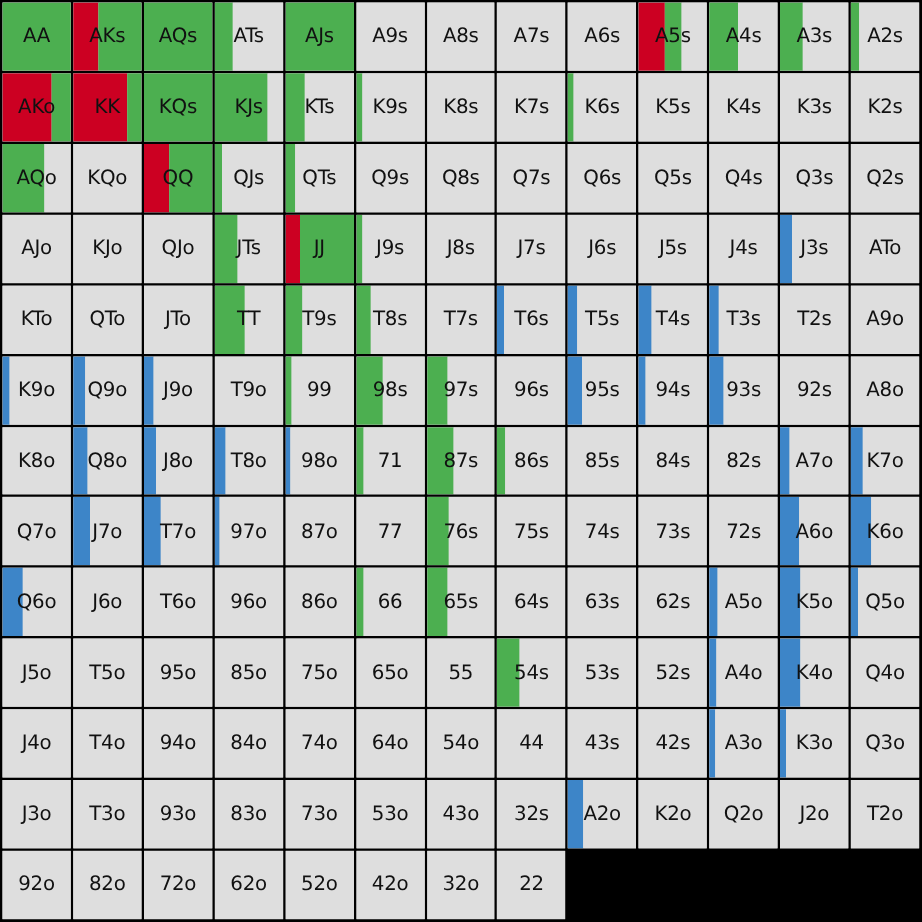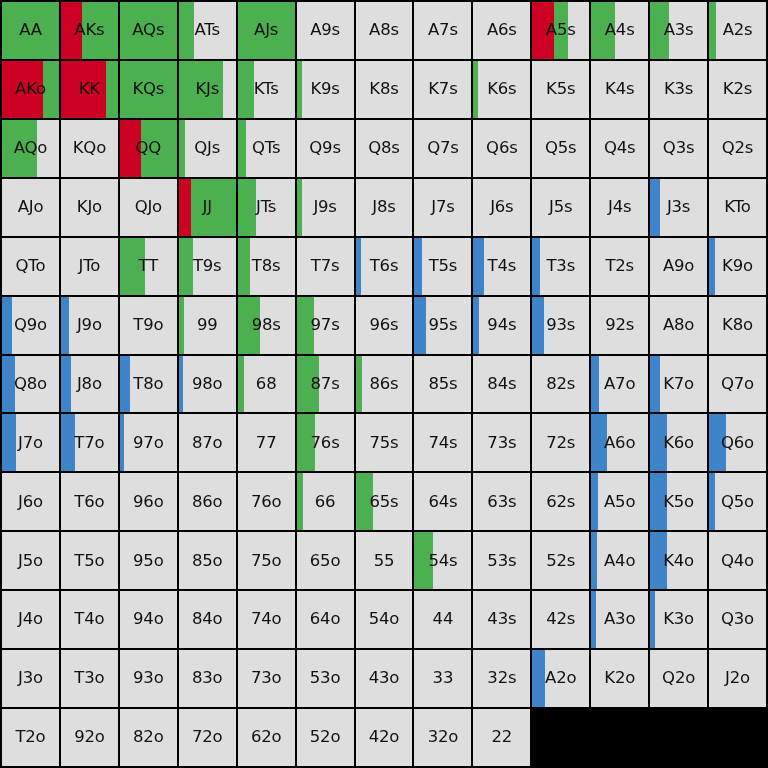--- a/index.html
+++ b/index.html
@@ -319,662 +319,662 @@
       <span class="label">KJo</span>
     </div>
     <div class="cell">
       <div class="bars">
         <div class="seg" style="width: 100%; background: rgb(222, 222, 222);"></div>
       </div>
       <span class="label">QJo</span>
     </div>
     <div class="cell">
       <div class="bars">
+        <div class="seg" style="width: 33%; background: rgb(76, 175, 80);"></div>
+        <div class="seg" style="width: 67%; background: rgb(222, 222, 222);"></div>
+      </div>
+      <span class="label">JTs</span>
+    </div>
+    <div class="cell">
+      <div class="bars">
         <div class="seg" style="width: 22%; background: rgb(204, 0, 34);"></div>
         <div class="seg" style="width: 78%; background: rgb(76, 175, 80);"></div>
       </div>
       <span class="label">JJ</span>
     </div>
     <div class="cell">
       <div class="bars">
+        <div class="seg" style="width: 10%; background: rgb(76, 175, 80);"></div>
+        <div class="seg" style="width: 90%; background: rgb(222, 222, 222);"></div>
+      </div>
+      <span class="label">J9s</span>
+    </div>
+    <div class="cell">
+      <div class="bars">
+        <div class="seg" style="width: 100%; background: rgb(222, 222, 222);"></div>
+      </div>
+      <span class="label">J8s</span>
+    </div>
+    <div class="cell">
+      <div class="bars">
+        <div class="seg" style="width: 100%; background: rgb(222, 222, 222);"></div>
+      </div>
+      <span class="label">J7s</span>
+    </div>
+    <div class="cell">
+      <div class="bars">
+        <div class="seg" style="width: 100%; background: rgb(222, 222, 222);"></div>
+      </div>
+      <span class="label">J6s</span>
+    </div>
+    <div class="cell">
+      <div class="bars">
+        <div class="seg" style="width: 100%; background: rgb(222, 222, 222);"></div>
+      </div>
+      <span class="label">J5s</span>
+    </div>
+    <div class="cell">
+      <div class="bars">
+        <div class="seg" style="width: 100%; background: rgb(222, 222, 222);"></div>
+      </div>
+      <span class="label">J4s</span>
+    </div>
+    <div class="cell">
+      <div class="bars">
+        <div class="seg" style="width: 18%; background: rgb(61, 133, 200);"></div>
+        <div class="seg" style="width: 82%; background: rgb(222, 222, 222);"></div>
+      </div>
+      <span class="label">J3s</span>
+    </div>
+    <div class="cell">
+      <div class="bars">
+        <div class="seg" style="width: 100%; background: rgb(222, 222, 222);"></div>
+      </div>
+      <span class="label">ATo</span>
+    </div>
+    <div class="cell">
+      <div class="bars">
+        <div class="seg" style="width: 100%; background: rgb(222, 222, 222);"></div>
+      </div>
+      <span class="label">KTo</span>
+    </div>
+    <div class="cell">
+      <div class="bars">
+        <div class="seg" style="width: 100%; background: rgb(222, 222, 222);"></div>
+      </div>
+      <span class="label">QTo</span>
+    </div>
+    <div class="cell">
+      <div class="bars">
+        <div class="seg" style="width: 100%; background: rgb(222, 222, 222);"></div>
+      </div>
+      <span class="label">JTo</span>
+    </div>
+    <div class="cell">
+      <div class="bars">
+        <div class="seg" style="width: 44%; background: rgb(76, 175, 80);"></div>
+        <div class="seg" style="width: 56%; background: rgb(222, 222, 222);"></div>
+      </div>
+      <span class="label">TT</span>
+    </div>
+    <div class="cell">
+      <div class="bars">
+        <div class="seg" style="width: 25%; background: rgb(76, 175, 80);"></div>
+        <div class="seg" style="width: 75%; background: rgb(222, 222, 222);"></div>
+      </div>
+      <span class="label">T9s</span>
+    </div>
+    <div class="cell">
+      <div class="bars">
+        <div class="seg" style="width: 22%; background: rgb(76, 175, 80);"></div>
+        <div class="seg" style="width: 78%; background: rgb(222, 222, 222);"></div>
+      </div>
+      <span class="label">T8s</span>
+    </div>
+    <div class="cell">
+      <div class="bars">
+        <div class="seg" style="width: 100%; background: rgb(222, 222, 222);"></div>
+      </div>
+      <span class="label">T7s</span>
+    </div>
+    <div class="cell">
+      <div class="bars">
+        <div class="seg" style="width: 10%; background: rgb(61, 133, 200);"></div>
+        <div class="seg" style="width: 90%; background: rgb(222, 222, 222);"></div>
+      </div>
+      <span class="label">T6s</span>
+    </div>
+    <div class="cell">
+      <div class="bars">
+        <div class="seg" style="width: 13%; background: rgb(61, 133, 200);"></div>
+        <div class="seg" style="width: 87%; background: rgb(222, 222, 222);"></div>
+      </div>
+      <span class="label">T5s</span>
+    </div>
+    <div class="cell">
+      <div class="bars">
+        <div class="seg" style="width: 18%; background: rgb(61, 133, 200);"></div>
+        <div class="seg" style="width: 82%; background: rgb(222, 222, 222);"></div>
+      </div>
+      <span class="label">T4s</span>
+    </div>
+    <div class="cell">
+      <div class="bars">
+        <div class="seg" style="width: 13%; background: rgb(61, 133, 200);"></div>
+        <div class="seg" style="width: 87%; background: rgb(222, 222, 222);"></div>
+      </div>
+      <span class="label">T3s</span>
+    </div>
+    <div class="cell">
+      <div class="bars">
+        <div class="seg" style="width: 100%; background: rgb(222, 222, 222);"></div>
+      </div>
+      <span class="label">T2s</span>
+    </div>
+    <div class="cell">
+      <div class="bars">
+        <div class="seg" style="width: 100%; background: rgb(222, 222, 222);"></div>
+      </div>
+      <span class="label">A9o</span>
+    </div>
+    <div class="cell">
+      <div class="bars">
+        <div class="seg" style="width: 10%; background: rgb(61, 133, 200);"></div>
+        <div class="seg" style="width: 90%; background: rgb(222, 222, 222);"></div>
+      </div>
+      <span class="label">K9o</span>
+    </div>
+    <div class="cell">
+      <div class="bars">
+        <div class="seg" style="width: 17%; background: rgb(61, 133, 200);"></div>
+        <div class="seg" style="width: 83%; background: rgb(222, 222, 222);"></div>
+      </div>
+      <span class="label">Q9o</span>
+    </div>
+    <div class="cell">
+      <div class="bars">
+        <div class="seg" style="width: 14%; background: rgb(61, 133, 200);"></div>
+        <div class="seg" style="width: 86%; background: rgb(222, 222, 222);"></div>
+      </div>
+      <span class="label">J9o</span>
+    </div>
+    <div class="cell">
+      <div class="bars">
+        <div class="seg" style="width: 100%; background: rgb(222, 222, 222);"></div>
+      </div>
+      <span class="label">T9o</span>
+    </div>
+    <div class="cell">
+      <div class="bars">
+        <div class="seg" style="width: 9%; background: rgb(76, 175, 80);"></div>
+        <div class="seg" style="width: 91%; background: rgb(222, 222, 222);"></div>
+      </div>
+      <span class="label">99</span>
+    </div>
+    <div class="cell">
+      <div class="bars">
+        <div class="seg" style="width: 40%; background: rgb(76, 175, 80);"></div>
+        <div class="seg" style="width: 60%; background: rgb(222, 222, 222);"></div>
+      </div>
+      <span class="label">98s</span>
+    </div>
+    <div class="cell">
+      <div class="bars">
+        <div class="seg" style="width: 30%; background: rgb(76, 175, 80);"></div>
+        <div class="seg" style="width: 70%; background: rgb(222, 222, 222);"></div>
+      </div>
+      <span class="label">97s</span>
+    </div>
+    <div class="cell">
+      <div class="bars">
+        <div class="seg" style="width: 100%; background: rgb(222, 222, 222);"></div>
+      </div>
+      <span class="label">96s</span>
+    </div>
+    <div class="cell">
+      <div class="bars">
+        <div class="seg" style="width: 20%; background: rgb(61, 133, 200);"></div>
+        <div class="seg" style="width: 80%; background: rgb(222, 222, 222);"></div>
+      </div>
+      <span class="label">95s</span>
+    </div>
+    <div class="cell">
+      <div class="bars">
+        <div class="seg" style="width: 10%; background: rgb(61, 133, 200);"></div>
+        <div class="seg" style="width: 90%; background: rgb(222, 222, 222);"></div>
+      </div>
+      <span class="label">94s</span>
+    </div>
+    <div class="cell">
+      <div class="bars">
+        <div class="seg" style="width: 20%; background: rgb(61, 133, 200);"></div>
+        <div class="seg" style="width: 80%; background: rgb(222, 222, 222);"></div>
+      </div>
+      <span class="label">93s</span>
+    </div>
+    <div class="cell">
+      <div class="bars">
+        <div class="seg" style="width: 100%; background: rgb(222, 222, 222);"></div>
+      </div>
+      <span class="label">92s</span>
+    </div>
+    <div class="cell">
+      <div class="bars">
+        <div class="seg" style="width: 100%; background: rgb(222, 222, 222);"></div>
+      </div>
+      <span class="label">A8o</span>
+    </div>
+    <div class="cell">
+      <div class="bars">
+        <div class="seg" style="width: 100%; background: rgb(222, 222, 222);"></div>
+      </div>
+      <span class="label">K8o</span>
+    </div>
+    <div class="cell">
+      <div class="bars">
+        <div class="seg" style="width: 22%; background: rgb(61, 133, 200);"></div>
+        <div class="seg" style="width: 78%; background: rgb(222, 222, 222);"></div>
+      </div>
+      <span class="label">Q8o</span>
+    </div>
+    <div class="cell">
+      <div class="bars">
+        <div class="seg" style="width: 18%; background: rgb(61, 133, 200);"></div>
+        <div class="seg" style="width: 82%; background: rgb(222, 222, 222);"></div>
+      </div>
+      <span class="label">J8o</span>
+    </div>
+    <div class="cell">
+      <div class="bars">
+        <div class="seg" style="width: 17%; background: rgb(61, 133, 200);"></div>
+        <div class="seg" style="width: 83%; background: rgb(222, 222, 222);"></div>
+      </div>
+      <span class="label">T8o</span>
+    </div>
+    <div class="cell">
+      <div class="bars">
+        <div class="seg" style="width: 8%; background: rgb(61, 133, 200);"></div>
+        <div class="seg" style="width: 92%; background: rgb(222, 222, 222);"></div>
+      </div>
+      <span class="label">98o</span>
+    </div>
+    <div class="cell">
+      <div class="bars">
+        <div class="seg" style="width: 11%; background: rgb(76, 175, 80);"></div>
+        <div class="seg" style="width: 89%; background: rgb(222, 222, 222);"></div>
+      </div>
+      <span class="label">71</span>
+    </div>
+    <div class="cell">
+      <div class="bars">
+        <div class="seg" style="width: 40%; background: rgb(76, 175, 80);"></div>
+        <div class="seg" style="width: 60%; background: rgb(222, 222, 222);"></div>
+      </div>
+      <span class="label">87s</span>
+    </div>
+    <div class="cell">
+      <div class="bars">
+        <div class="seg" style="width: 11%; background: rgb(76, 175, 80);"></div>
+        <div class="seg" style="width: 89%; background: rgb(222, 222, 222);"></div>
+      </div>
+      <span class="label">86s</span>
+    </div>
+    <div class="cell">
+      <div class="bars">
+        <div class="seg" style="width: 100%; background: rgb(222, 222, 222);"></div>
+      </div>
+      <span class="label">85s</span>
+    </div>
+    <div class="cell">
+      <div class="bars">
+        <div class="seg" style="width: 100%; background: rgb(222, 222, 222);"></div>
+      </div>
+      <span class="label">84s</span>
+    </div>
+    <div class="cell">
+      <div class="bars">
+        <div class="seg" style="width: 100%; background: rgb(222, 222, 222);"></div>
+      </div>
+      <span class="label">82s</span>
+    </div>
+    <div class="cell">
+      <div class="bars">
+        <div class="seg" style="width: 13%; background: rgb(61, 133, 200);"></div>
+        <div class="seg" style="width: 87%; background: rgb(222, 222, 222);"></div>
+      </div>
+      <span class="label">A7o</span>
+    </div>
+    <div class="cell">
+      <div class="bars">
+        <div class="seg" style="width: 18%; background: rgb(61, 133, 200);"></div>
+        <div class="seg" style="width: 82%; background: rgb(222, 222, 222);"></div>
+      </div>
+      <span class="label">K7o</span>
+    </div>
+    <div class="cell">
+      <div class="bars">
+        <div class="seg" style="width: 100%; background: rgb(222, 222, 222);"></div>
+      </div>
+      <span class="label">Q7o</span>
+    </div>
+    <div class="cell">
+      <div class="bars">
+        <div class="seg" style="width: 25%; background: rgb(61, 133, 200);"></div>
+        <div class="seg" style="width: 75%; background: rgb(222, 222, 222);"></div>
+      </div>
+      <span class="label">J7o</span>
+    </div>
+    <div class="cell">
+      <div class="bars">
+        <div class="seg" style="width: 25%; background: rgb(61, 133, 200);"></div>
+        <div class="seg" style="width: 75%; background: rgb(222, 222, 222);"></div>
+      </div>
+      <span class="label">T7o</span>
+    </div>
+    <div class="cell">
+      <div class="bars">
+        <div class="seg" style="width: 8%; background: rgb(61, 133, 200);"></div>
+        <div class="seg" style="width: 92%; background: rgb(222, 222, 222);"></div>
+      </div>
+      <span class="label">97o</span>
+    </div>
+    <div class="cell">
+      <div class="bars">
+        <div class="seg" style="width: 100%; background: rgb(222, 222, 222);"></div>
+      </div>
+      <span class="label">87o</span>
+    </div>
+    <div class="cell">
+      <div class="bars">
+        <div class="seg" style="width: 100%; background: rgb(222, 222, 222);"></div>
+      </div>
+      <span class="label">77</span>
+    </div>
+    <div class="cell">
+      <div class="bars">
         <div class="seg" style="width: 33%; background: rgb(76, 175, 80);"></div>
         <div class="seg" style="width: 67%; background: rgb(222, 222, 222);"></div>
       </div>
-      <span class="label">JTs</span>
-    </div>
-    <div class="cell">
-      <div class="bars">
-        <div class="seg" style="width: 10%; background: rgb(76, 175, 80);"></div>
-        <div class="seg" style="width: 90%; background: rgb(222, 222, 222);"></div>
-      </div>
-      <span class="label">J9s</span>
-    </div>
-    <div class="cell">
-      <div class="bars">
-        <div class="seg" style="width: 100%; background: rgb(222, 222, 222);"></div>
-      </div>
-      <span class="label">J8s</span>
-    </div>
-    <div class="cell">
-      <div class="bars">
-        <div class="seg" style="width: 100%; background: rgb(222, 222, 222);"></div>
-      </div>
-      <span class="label">J7s</span>
-    </div>
-    <div class="cell">
-      <div class="bars">
-        <div class="seg" style="width: 100%; background: rgb(222, 222, 222);"></div>
-      </div>
-      <span class="label">J6s</span>
-    </div>
-    <div class="cell">
-      <div class="bars">
-        <div class="seg" style="width: 100%; background: rgb(222, 222, 222);"></div>
-      </div>
-      <span class="label">J5s</span>
-    </div>
-    <div class="cell">
-      <div class="bars">
-        <div class="seg" style="width: 100%; background: rgb(222, 222, 222);"></div>
-      </div>
-      <span class="label">J4s</span>
-    </div>
-    <div class="cell">
-      <div class="bars">
-        <div class="seg" style="width: 18%; background: rgb(61, 133, 200);"></div>
-        <div class="seg" style="width: 82%; background: rgb(222, 222, 222);"></div>
-      </div>
-      <span class="label">J3s</span>
-    </div>
-    <div class="cell">
-      <div class="bars">
-        <div class="seg" style="width: 100%; background: rgb(222, 222, 222);"></div>
-      </div>
-      <span class="label">KTo</span>
-    </div>
-    <div class="cell">
-      <div class="bars">
-        <div class="seg" style="width: 100%; background: rgb(222, 222, 222);"></div>
-      </div>
-      <span class="label">QTo</span>
-    </div>
-    <div class="cell">
-      <div class="bars">
-        <div class="seg" style="width: 100%; background: rgb(222, 222, 222);"></div>
-      </div>
-      <span class="label">JTo</span>
-    </div>
-    <div class="cell">
-      <div class="bars">
-        <div class="seg" style="width: 44%; background: rgb(76, 175, 80);"></div>
-        <div class="seg" style="width: 56%; background: rgb(222, 222, 222);"></div>
-      </div>
-      <span class="label">TT</span>
-    </div>
-    <div class="cell">
-      <div class="bars">
-        <div class="seg" style="width: 25%; background: rgb(76, 175, 80);"></div>
-        <div class="seg" style="width: 75%; background: rgb(222, 222, 222);"></div>
-      </div>
-      <span class="label">T9s</span>
-    </div>
-    <div class="cell">
-      <div class="bars">
-        <div class="seg" style="width: 22%; background: rgb(76, 175, 80);"></div>
-        <div class="seg" style="width: 78%; background: rgb(222, 222, 222);"></div>
-      </div>
-      <span class="label">T8s</span>
-    </div>
-    <div class="cell">
-      <div class="bars">
-        <div class="seg" style="width: 100%; background: rgb(222, 222, 222);"></div>
-      </div>
-      <span class="label">T7s</span>
-    </div>
-    <div class="cell">
-      <div class="bars">
-        <div class="seg" style="width: 10%; background: rgb(61, 133, 200);"></div>
-        <div class="seg" style="width: 90%; background: rgb(222, 222, 222);"></div>
-      </div>
-      <span class="label">T6s</span>
-    </div>
-    <div class="cell">
-      <div class="bars">
-        <div class="seg" style="width: 13%; background: rgb(61, 133, 200);"></div>
-        <div class="seg" style="width: 87%; background: rgb(222, 222, 222);"></div>
-      </div>
-      <span class="label">T5s</span>
-    </div>
-    <div class="cell">
-      <div class="bars">
-        <div class="seg" style="width: 18%; background: rgb(61, 133, 200);"></div>
-        <div class="seg" style="width: 82%; background: rgb(222, 222, 222);"></div>
-      </div>
-      <span class="label">T4s</span>
-    </div>
-    <div class="cell">
-      <div class="bars">
-        <div class="seg" style="width: 13%; background: rgb(61, 133, 200);"></div>
-        <div class="seg" style="width: 87%; background: rgb(222, 222, 222);"></div>
-      </div>
-      <span class="label">T3s</span>
-    </div>
-    <div class="cell">
-      <div class="bars">
-        <div class="seg" style="width: 100%; background: rgb(222, 222, 222);"></div>
-      </div>
-      <span class="label">T2s</span>
-    </div>
-    <div class="cell">
-      <div class="bars">
-        <div class="seg" style="width: 100%; background: rgb(222, 222, 222);"></div>
-      </div>
-      <span class="label">A9o</span>
-    </div>
-    <div class="cell">
-      <div class="bars">
-        <div class="seg" style="width: 10%; background: rgb(61, 133, 200);"></div>
-        <div class="seg" style="width: 90%; background: rgb(222, 222, 222);"></div>
-      </div>
-      <span class="label">K9o</span>
-    </div>
-    <div class="cell">
-      <div class="bars">
-        <div class="seg" style="width: 17%; background: rgb(61, 133, 200);"></div>
-        <div class="seg" style="width: 83%; background: rgb(222, 222, 222);"></div>
-      </div>
-      <span class="label">Q9o</span>
-    </div>
-    <div class="cell">
-      <div class="bars">
-        <div class="seg" style="width: 14%; background: rgb(61, 133, 200);"></div>
-        <div class="seg" style="width: 86%; background: rgb(222, 222, 222);"></div>
-      </div>
-      <span class="label">J9o</span>
-    </div>
-    <div class="cell">
-      <div class="bars">
-        <div class="seg" style="width: 100%; background: rgb(222, 222, 222);"></div>
-      </div>
-      <span class="label">T9o</span>
-    </div>
-    <div class="cell">
-      <div class="bars">
-        <div class="seg" style="width: 9%; background: rgb(76, 175, 80);"></div>
-        <div class="seg" style="width: 91%; background: rgb(222, 222, 222);"></div>
-      </div>
-      <span class="label">99</span>
-    </div>
-    <div class="cell">
-      <div class="bars">
-        <div class="seg" style="width: 40%; background: rgb(76, 175, 80);"></div>
-        <div class="seg" style="width: 60%; background: rgb(222, 222, 222);"></div>
-      </div>
-      <span class="label">98s</span>
+      <span class="label">76s</span>
+    </div>
+    <div class="cell">
+      <div class="bars">
+        <div class="seg" style="width: 100%; background: rgb(222, 222, 222);"></div>
+      </div>
+      <span class="label">75s</span>
+    </div>
+    <div class="cell">
+      <div class="bars">
+        <div class="seg" style="width: 100%; background: rgb(222, 222, 222);"></div>
+      </div>
+      <span class="label">74s</span>
+    </div>
+    <div class="cell">
+      <div class="bars">
+        <div class="seg" style="width: 100%; background: rgb(222, 222, 222);"></div>
+      </div>
+      <span class="label">73s</span>
+    </div>
+    <div class="cell">
+      <div class="bars">
+        <div class="seg" style="width: 100%; background: rgb(222, 222, 222);"></div>
+      </div>
+      <span class="label">72s</span>
+    </div>
+    <div class="cell">
+      <div class="bars">
+        <div class="seg" style="width: 27%; background: rgb(61, 133, 200);"></div>
+        <div class="seg" style="width: 73%; background: rgb(222, 222, 222);"></div>
+      </div>
+      <span class="label">A6o</span>
+    </div>
+    <div class="cell">
+      <div class="bars">
+        <div class="seg" style="width: 30%; background: rgb(61, 133, 200);"></div>
+        <div class="seg" style="width: 70%; background: rgb(222, 222, 222);"></div>
+      </div>
+      <span class="label">K6o</span>
+    </div>
+    <div class="cell">
+      <div class="bars">
+        <div class="seg" style="width: 30%; background: rgb(61, 133, 200);"></div>
+        <div class="seg" style="width: 70%; background: rgb(222, 222, 222);"></div>
+      </div>
+      <span class="label">Q6o</span>
+    </div>
+    <div class="cell">
+      <div class="bars">
+        <div class="seg" style="width: 100%; background: rgb(222, 222, 222);"></div>
+      </div>
+      <span class="label">J6o</span>
+    </div>
+    <div class="cell">
+      <div class="bars">
+        <div class="seg" style="width: 100%; background: rgb(222, 222, 222);"></div>
+      </div>
+      <span class="label">T6o</span>
+    </div>
+    <div class="cell">
+      <div class="bars">
+        <div class="seg" style="width: 100%; background: rgb(222, 222, 222);"></div>
+      </div>
+      <span class="label">96o</span>
+    </div>
+    <div class="cell">
+      <div class="bars">
+        <div class="seg" style="width: 100%; background: rgb(222, 222, 222);"></div>
+      </div>
+      <span class="label">86o</span>
+    </div>
+    <div class="cell">
+      <div class="bars">
+        <div class="seg" style="width: 12%; background: rgb(76, 175, 80);"></div>
+        <div class="seg" style="width: 88%; background: rgb(222, 222, 222);"></div>
+      </div>
+      <span class="label">66</span>
     </div>
     <div class="cell">
       <div class="bars">
         <div class="seg" style="width: 30%; background: rgb(76, 175, 80);"></div>
         <div class="seg" style="width: 70%; background: rgb(222, 222, 222);"></div>
       </div>
-      <span class="label">97s</span>
-    </div>
-    <div class="cell">
-      <div class="bars">
-        <div class="seg" style="width: 100%; background: rgb(222, 222, 222);"></div>
-      </div>
-      <span class="label">96s</span>
-    </div>
-    <div class="cell">
-      <div class="bars">
-        <div class="seg" style="width: 20%; background: rgb(61, 133, 200);"></div>
-        <div class="seg" style="width: 80%; background: rgb(222, 222, 222);"></div>
-      </div>
-      <span class="label">95s</span>
-    </div>
-    <div class="cell">
-      <div class="bars">
-        <div class="seg" style="width: 10%; background: rgb(61, 133, 200);"></div>
-        <div class="seg" style="width: 90%; background: rgb(222, 222, 222);"></div>
-      </div>
-      <span class="label">94s</span>
-    </div>
-    <div class="cell">
-      <div class="bars">
-        <div class="seg" style="width: 20%; background: rgb(61, 133, 200);"></div>
-        <div class="seg" style="width: 80%; background: rgb(222, 222, 222);"></div>
-      </div>
-      <span class="label">93s</span>
-    </div>
-    <div class="cell">
-      <div class="bars">
-        <div class="seg" style="width: 100%; background: rgb(222, 222, 222);"></div>
-      </div>
-      <span class="label">92s</span>
-    </div>
-    <div class="cell">
-      <div class="bars">
-        <div class="seg" style="width: 100%; background: rgb(222, 222, 222);"></div>
-      </div>
-      <span class="label">A8o</span>
-    </div>
-    <div class="cell">
-      <div class="bars">
-        <div class="seg" style="width: 100%; background: rgb(222, 222, 222);"></div>
-      </div>
-      <span class="label">K8o</span>
-    </div>
-    <div class="cell">
-      <div class="bars">
-        <div class="seg" style="width: 22%; background: rgb(61, 133, 200);"></div>
-        <div class="seg" style="width: 78%; background: rgb(222, 222, 222);"></div>
-      </div>
-      <span class="label">Q8o</span>
-    </div>
-    <div class="cell">
-      <div class="bars">
-        <div class="seg" style="width: 18%; background: rgb(61, 133, 200);"></div>
-        <div class="seg" style="width: 82%; background: rgb(222, 222, 222);"></div>
-      </div>
-      <span class="label">J8o</span>
-    </div>
-    <div class="cell">
-      <div class="bars">
-        <div class="seg" style="width: 17%; background: rgb(61, 133, 200);"></div>
-        <div class="seg" style="width: 83%; background: rgb(222, 222, 222);"></div>
-      </div>
-      <span class="label">T8o</span>
+      <span class="label">65s</span>
+    </div>
+    <div class="cell">
+      <div class="bars">
+        <div class="seg" style="width: 100%; background: rgb(222, 222, 222);"></div>
+      </div>
+      <span class="label">64s</span>
+    </div>
+    <div class="cell">
+      <div class="bars">
+        <div class="seg" style="width: 100%; background: rgb(222, 222, 222);"></div>
+      </div>
+      <span class="label">63s</span>
+    </div>
+    <div class="cell">
+      <div class="bars">
+        <div class="seg" style="width: 100%; background: rgb(222, 222, 222);"></div>
+      </div>
+      <span class="label">62s</span>
+    </div>
+    <div class="cell">
+      <div class="bars">
+        <div class="seg" style="width: 12%; background: rgb(61, 133, 200);"></div>
+        <div class="seg" style="width: 88%; background: rgb(222, 222, 222);"></div>
+      </div>
+      <span class="label">A5o</span>
+    </div>
+    <div class="cell">
+      <div class="bars">
+        <div class="seg" style="width: 30%; background: rgb(61, 133, 200);"></div>
+        <div class="seg" style="width: 70%; background: rgb(222, 222, 222);"></div>
+      </div>
+      <span class="label">K5o</span>
+    </div>
+    <div class="cell">
+      <div class="bars">
+        <div class="seg" style="width: 11%; background: rgb(61, 133, 200);"></div>
+        <div class="seg" style="width: 89%; background: rgb(222, 222, 222);"></div>
+      </div>
+      <span class="label">Q5o</span>
+    </div>
+    <div class="cell">
+      <div class="bars">
+        <div class="seg" style="width: 100%; background: rgb(222, 222, 222);"></div>
+      </div>
+      <span class="label">J5o</span>
+    </div>
+    <div class="cell">
+      <div class="bars">
+        <div class="seg" style="width: 100%; background: rgb(222, 222, 222);"></div>
+      </div>
+      <span class="label">T5o</span>
+    </div>
+    <div class="cell">
+      <div class="bars">
+        <div class="seg" style="width: 100%; background: rgb(222, 222, 222);"></div>
+      </div>
+      <span class="label">95o</span>
+    </div>
+    <div class="cell">
+      <div class="bars">
+        <div class="seg" style="width: 100%; background: rgb(222, 222, 222);"></div>
+      </div>
+      <span class="label">85o</span>
+    </div>
+    <div class="cell">
+      <div class="bars">
+        <div class="seg" style="width: 100%; background: rgb(222, 222, 222);"></div>
+      </div>
+      <span class="label">75o</span>
+    </div>
+    <div class="cell">
+      <div class="bars">
+        <div class="seg" style="width: 100%; background: rgb(222, 222, 222);"></div>
+      </div>
+      <span class="label">65o</span>
+    </div>
+    <div class="cell">
+      <div class="bars">
+        <div class="seg" style="width: 100%; background: rgb(222, 222, 222);"></div>
+      </div>
+      <span class="label">55</span>
+    </div>
+    <div class="cell">
+      <div class="bars">
+        <div class="seg" style="width: 33%; background: rgb(76, 175, 80);"></div>
+        <div class="seg" style="width: 67%; background: rgb(222, 222, 222);"></div>
+      </div>
+      <span class="label">54s</span>
+    </div>
+    <div class="cell">
+      <div class="bars">
+        <div class="seg" style="width: 100%; background: rgb(222, 222, 222);"></div>
+      </div>
+      <span class="label">53s</span>
+    </div>
+    <div class="cell">
+      <div class="bars">
+        <div class="seg" style="width: 100%; background: rgb(222, 222, 222);"></div>
+      </div>
+      <span class="label">52s</span>
+    </div>
+    <div class="cell">
+      <div class="bars">
+        <div class="seg" style="width: 11%; background: rgb(61, 133, 200);"></div>
+        <div class="seg" style="width: 89%; background: rgb(222, 222, 222);"></div>
+      </div>
+      <span class="label">A4o</span>
+    </div>
+    <div class="cell">
+      <div class="bars">
+        <div class="seg" style="width: 30%; background: rgb(61, 133, 200);"></div>
+        <div class="seg" style="width: 70%; background: rgb(222, 222, 222);"></div>
+      </div>
+      <span class="label">K4o</span>
+    </div>
+    <div class="cell">
+      <div class="bars">
+        <div class="seg" style="width: 100%; background: rgb(222, 222, 222);"></div>
+      </div>
+      <span class="label">Q4o</span>
+    </div>
+    <div class="cell">
+      <div class="bars">
+        <div class="seg" style="width: 100%; background: rgb(222, 222, 222);"></div>
+      </div>
+      <span class="label">J4o</span>
+    </div>
+    <div class="cell">
+      <div class="bars">
+        <div class="seg" style="width: 100%; background: rgb(222, 222, 222);"></div>
+      </div>
+      <span class="label">T4o</span>
+    </div>
+    <div class="cell">
+      <div class="bars">
+        <div class="seg" style="width: 100%; background: rgb(222, 222, 222);"></div>
+      </div>
+      <span class="label">94o</span>
+    </div>
+    <div class="cell">
+      <div class="bars">
+        <div class="seg" style="width: 100%; background: rgb(222, 222, 222);"></div>
+      </div>
+      <span class="label">84o</span>
+    </div>
+    <div class="cell">
+      <div class="bars">
+        <div class="seg" style="width: 100%; background: rgb(222, 222, 222);"></div>
+      </div>
+      <span class="label">74o</span>
+    </div>
+    <div class="cell">
+      <div class="bars">
+        <div class="seg" style="width: 100%; background: rgb(222, 222, 222);"></div>
+      </div>
+      <span class="label">64o</span>
+    </div>
+    <div class="cell">
+      <div class="bars">
+        <div class="seg" style="width: 100%; background: rgb(222, 222, 222);"></div>
+      </div>
+      <span class="label">54o</span>
+    </div>
+    <div class="cell">
+      <div class="bars">
+        <div class="seg" style="width: 100%; background: rgb(222, 222, 222);"></div>
+      </div>
+      <span class="label">44</span>
+    </div>
+    <div class="cell">
+      <div class="bars">
+        <div class="seg" style="width: 100%; background: rgb(222, 222, 222);"></div>
+      </div>
+      <span class="label">43s</span>
+    </div>
+    <div class="cell">
+      <div class="bars">
+        <div class="seg" style="width: 100%; background: rgb(222, 222, 222);"></div>
+      </div>
+      <span class="label">42s</span>
     </div>
     <div class="cell">
       <div class="bars">
         <div class="seg" style="width: 8%; background: rgb(61, 133, 200);"></div>
         <div class="seg" style="width: 92%; background: rgb(222, 222, 222);"></div>
       </div>
-      <span class="label">98o</span>
-    </div>
-    <div class="cell">
-      <div class="bars">
-        <div class="seg" style="width: 11%; background: rgb(76, 175, 80);"></div>
-        <div class="seg" style="width: 89%; background: rgb(222, 222, 222);"></div>
-      </div>
-      <span class="label">68</span>
-    </div>
-    <div class="cell">
-      <div class="bars">
-        <div class="seg" style="width: 40%; background: rgb(76, 175, 80);"></div>
-        <div class="seg" style="width: 60%; background: rgb(222, 222, 222);"></div>
-      </div>
-      <span class="label">87s</span>
-    </div>
-    <div class="cell">
-      <div class="bars">
-        <div class="seg" style="width: 11%; background: rgb(76, 175, 80);"></div>
-        <div class="seg" style="width: 89%; background: rgb(222, 222, 222);"></div>
-      </div>
-      <span class="label">86s</span>
-    </div>
-    <div class="cell">
-      <div class="bars">
-        <div class="seg" style="width: 100%; background: rgb(222, 222, 222);"></div>
-      </div>
-      <span class="label">85s</span>
-    </div>
-    <div class="cell">
-      <div class="bars">
-        <div class="seg" style="width: 100%; background: rgb(222, 222, 222);"></div>
-      </div>
-      <span class="label">84s</span>
-    </div>
-    <div class="cell">
-      <div class="bars">
-        <div class="seg" style="width: 100%; background: rgb(222, 222, 222);"></div>
-      </div>
-      <span class="label">82s</span>
-    </div>
-    <div class="cell">
-      <div class="bars">
-        <div class="seg" style="width: 13%; background: rgb(61, 133, 200);"></div>
-        <div class="seg" style="width: 87%; background: rgb(222, 222, 222);"></div>
-      </div>
-      <span class="label">A7o</span>
-    </div>
-    <div class="cell">
-      <div class="bars">
-        <div class="seg" style="width: 18%; background: rgb(61, 133, 200);"></div>
-        <div class="seg" style="width: 82%; background: rgb(222, 222, 222);"></div>
-      </div>
-      <span class="label">K7o</span>
-    </div>
-    <div class="cell">
-      <div class="bars">
-        <div class="seg" style="width: 100%; background: rgb(222, 222, 222);"></div>
-      </div>
-      <span class="label">Q7o</span>
-    </div>
-    <div class="cell">
-      <div class="bars">
-        <div class="seg" style="width: 25%; background: rgb(61, 133, 200);"></div>
-        <div class="seg" style="width: 75%; background: rgb(222, 222, 222);"></div>
-      </div>
-      <span class="label">J7o</span>
-    </div>
-    <div class="cell">
-      <div class="bars">
-        <div class="seg" style="width: 25%; background: rgb(61, 133, 200);"></div>
-        <div class="seg" style="width: 75%; background: rgb(222, 222, 222);"></div>
-      </div>
-      <span class="label">T7o</span>
+      <span class="label">A3o</span>
     </div>
     <div class="cell">
       <div class="bars">
         <div class="seg" style="width: 8%; background: rgb(61, 133, 200);"></div>
         <div class="seg" style="width: 92%; background: rgb(222, 222, 222);"></div>
       </div>
-      <span class="label">97o</span>
-    </div>
-    <div class="cell">
-      <div class="bars">
-        <div class="seg" style="width: 100%; background: rgb(222, 222, 222);"></div>
-      </div>
-      <span class="label">87o</span>
-    </div>
-    <div class="cell">
-      <div class="bars">
-        <div class="seg" style="width: 100%; background: rgb(222, 222, 222);"></div>
-      </div>
-      <span class="label">77</span>
-    </div>
-    <div class="cell">
-      <div class="bars">
-        <div class="seg" style="width: 33%; background: rgb(76, 175, 80);"></div>
-        <div class="seg" style="width: 67%; background: rgb(222, 222, 222);"></div>
-      </div>
-      <span class="label">76s</span>
-    </div>
-    <div class="cell">
-      <div class="bars">
-        <div class="seg" style="width: 100%; background: rgb(222, 222, 222);"></div>
-      </div>
-      <span class="label">75s</span>
-    </div>
-    <div class="cell">
-      <div class="bars">
-        <div class="seg" style="width: 100%; background: rgb(222, 222, 222);"></div>
-      </div>
-      <span class="label">74s</span>
-    </div>
-    <div class="cell">
-      <div class="bars">
-        <div class="seg" style="width: 100%; background: rgb(222, 222, 222);"></div>
-      </div>
-      <span class="label">73s</span>
-    </div>
-    <div class="cell">
-      <div class="bars">
-        <div class="seg" style="width: 100%; background: rgb(222, 222, 222);"></div>
-      </div>
-      <span class="label">72s</span>
-    </div>
-    <div class="cell">
-      <div class="bars">
-        <div class="seg" style="width: 27%; background: rgb(61, 133, 200);"></div>
-        <div class="seg" style="width: 73%; background: rgb(222, 222, 222);"></div>
-      </div>
-      <span class="label">A6o</span>
-    </div>
-    <div class="cell">
-      <div class="bars">
-        <div class="seg" style="width: 30%; background: rgb(61, 133, 200);"></div>
-        <div class="seg" style="width: 70%; background: rgb(222, 222, 222);"></div>
-      </div>
-      <span class="label">K6o</span>
-    </div>
-    <div class="cell">
-      <div class="bars">
-        <div class="seg" style="width: 30%; background: rgb(61, 133, 200);"></div>
-        <div class="seg" style="width: 70%; background: rgb(222, 222, 222);"></div>
-      </div>
-      <span class="label">Q6o</span>
-    </div>
-    <div class="cell">
-      <div class="bars">
-        <div class="seg" style="width: 100%; background: rgb(222, 222, 222);"></div>
-      </div>
-      <span class="label">J6o</span>
-    </div>
-    <div class="cell">
-      <div class="bars">
-        <div class="seg" style="width: 100%; background: rgb(222, 222, 222);"></div>
-      </div>
-      <span class="label">T6o</span>
-    </div>
-    <div class="cell">
-      <div class="bars">
-        <div class="seg" style="width: 100%; background: rgb(222, 222, 222);"></div>
-      </div>
-      <span class="label">96o</span>
-    </div>
-    <div class="cell">
-      <div class="bars">
-        <div class="seg" style="width: 100%; background: rgb(222, 222, 222);"></div>
-      </div>
-      <span class="label">86o</span>
-    </div>
-    <div class="cell">
-      <div class="bars">
-        <div class="seg" style="width: 100%; background: rgb(222, 222, 222);"></div>
-      </div>
-      <span class="label">76o</span>
-    </div>
-    <div class="cell">
-      <div class="bars">
-        <div class="seg" style="width: 12%; background: rgb(76, 175, 80);"></div>
-        <div class="seg" style="width: 88%; background: rgb(222, 222, 222);"></div>
-      </div>
-      <span class="label">66</span>
-    </div>
-    <div class="cell">
-      <div class="bars">
-        <div class="seg" style="width: 30%; background: rgb(76, 175, 80);"></div>
-        <div class="seg" style="width: 70%; background: rgb(222, 222, 222);"></div>
-      </div>
-      <span class="label">65s</span>
-    </div>
-    <div class="cell">
-      <div class="bars">
-        <div class="seg" style="width: 100%; background: rgb(222, 222, 222);"></div>
-      </div>
-      <span class="label">64s</span>
-    </div>
-    <div class="cell">
-      <div class="bars">
-        <div class="seg" style="width: 100%; background: rgb(222, 222, 222);"></div>
-      </div>
-      <span class="label">63s</span>
-    </div>
-    <div class="cell">
-      <div class="bars">
-        <div class="seg" style="width: 100%; background: rgb(222, 222, 222);"></div>
-      </div>
-      <span class="label">62s</span>
-    </div>
-    <div class="cell">
-      <div class="bars">
-        <div class="seg" style="width: 12%; background: rgb(61, 133, 200);"></div>
-        <div class="seg" style="width: 88%; background: rgb(222, 222, 222);"></div>
-      </div>
-      <span class="label">A5o</span>
-    </div>
-    <div class="cell">
-      <div class="bars">
-        <div class="seg" style="width: 30%; background: rgb(61, 133, 200);"></div>
-        <div class="seg" style="width: 70%; background: rgb(222, 222, 222);"></div>
-      </div>
-      <span class="label">K5o</span>
-    </div>
-    <div class="cell">
-      <div class="bars">
-        <div class="seg" style="width: 11%; background: rgb(61, 133, 200);"></div>
-        <div class="seg" style="width: 89%; background: rgb(222, 222, 222);"></div>
-      </div>
-      <span class="label">Q5o</span>
-    </div>
-    <div class="cell">
-      <div class="bars">
-        <div class="seg" style="width: 100%; background: rgb(222, 222, 222);"></div>
-      </div>
-      <span class="label">J5o</span>
-    </div>
-    <div class="cell">
-      <div class="bars">
-        <div class="seg" style="width: 100%; background: rgb(222, 222, 222);"></div>
-      </div>
-      <span class="label">T5o</span>
-    </div>
-    <div class="cell">
-      <div class="bars">
-        <div class="seg" style="width: 100%; background: rgb(222, 222, 222);"></div>
-      </div>
-      <span class="label">95o</span>
-    </div>
-    <div class="cell">
-      <div class="bars">
-        <div class="seg" style="width: 100%; background: rgb(222, 222, 222);"></div>
-      </div>
-      <span class="label">85o</span>
-    </div>
-    <div class="cell">
-      <div class="bars">
-        <div class="seg" style="width: 100%; background: rgb(222, 222, 222);"></div>
-      </div>
-      <span class="label">75o</span>
-    </div>
-    <div class="cell">
-      <div class="bars">
-        <div class="seg" style="width: 100%; background: rgb(222, 222, 222);"></div>
-      </div>
-      <span class="label">65o</span>
-    </div>
-    <div class="cell">
-      <div class="bars">
-        <div class="seg" style="width: 100%; background: rgb(222, 222, 222);"></div>
-      </div>
-      <span class="label">55</span>
-    </div>
-    <div class="cell">
-      <div class="bars">
-        <div class="seg" style="width: 33%; background: rgb(76, 175, 80);"></div>
-        <div class="seg" style="width: 67%; background: rgb(222, 222, 222);"></div>
-      </div>
-      <span class="label">54s</span>
-    </div>
-    <div class="cell">
-      <div class="bars">
-        <div class="seg" style="width: 100%; background: rgb(222, 222, 222);"></div>
-      </div>
-      <span class="label">53s</span>
-    </div>
-    <div class="cell">
-      <div class="bars">
-        <div class="seg" style="width: 100%; background: rgb(222, 222, 222);"></div>
-      </div>
-      <span class="label">52s</span>
-    </div>
-    <div class="cell">
-      <div class="bars">
-        <div class="seg" style="width: 11%; background: rgb(61, 133, 200);"></div>
-        <div class="seg" style="width: 89%; background: rgb(222, 222, 222);"></div>
-      </div>
-      <span class="label">A4o</span>
-    </div>
-    <div class="cell">
-      <div class="bars">
-        <div class="seg" style="width: 30%; background: rgb(61, 133, 200);"></div>
-        <div class="seg" style="width: 70%; background: rgb(222, 222, 222);"></div>
-      </div>
-      <span class="label">K4o</span>
-    </div>
-    <div class="cell">
-      <div class="bars">
-        <div class="seg" style="width: 100%; background: rgb(222, 222, 222);"></div>
-      </div>
-      <span class="label">Q4o</span>
-    </div>
-    <div class="cell">
-      <div class="bars">
-        <div class="seg" style="width: 100%; background: rgb(222, 222, 222);"></div>
-      </div>
-      <span class="label">J4o</span>
-    </div>
-    <div class="cell">
-      <div class="bars">
-        <div class="seg" style="width: 100%; background: rgb(222, 222, 222);"></div>
-      </div>
-      <span class="label">T4o</span>
-    </div>
-    <div class="cell">
-      <div class="bars">
-        <div class="seg" style="width: 100%; background: rgb(222, 222, 222);"></div>
-      </div>
-      <span class="label">94o</span>
-    </div>
-    <div class="cell">
-      <div class="bars">
-        <div class="seg" style="width: 100%; background: rgb(222, 222, 222);"></div>
-      </div>
-      <span class="label">84o</span>
-    </div>
-    <div class="cell">
-      <div class="bars">
-        <div class="seg" style="width: 100%; background: rgb(222, 222, 222);"></div>
-      </div>
-      <span class="label">74o</span>
-    </div>
-    <div class="cell">
-      <div class="bars">
-        <div class="seg" style="width: 100%; background: rgb(222, 222, 222);"></div>
-      </div>
-      <span class="label">64o</span>
-    </div>
-    <div class="cell">
-      <div class="bars">
-        <div class="seg" style="width: 100%; background: rgb(222, 222, 222);"></div>
-      </div>
-      <span class="label">54o</span>
-    </div>
-    <div class="cell">
-      <div class="bars">
-        <div class="seg" style="width: 100%; background: rgb(222, 222, 222);"></div>
-      </div>
-      <span class="label">44</span>
-    </div>
-    <div class="cell">
-      <div class="bars">
-        <div class="seg" style="width: 100%; background: rgb(222, 222, 222);"></div>
-      </div>
-      <span class="label">43s</span>
-    </div>
-    <div class="cell">
-      <div class="bars">
-        <div class="seg" style="width: 100%; background: rgb(222, 222, 222);"></div>
-      </div>
-      <span class="label">42s</span>
-    </div>
-    <div class="cell">
-      <div class="bars">
-        <div class="seg" style="width: 8%; background: rgb(61, 133, 200);"></div>
-        <div class="seg" style="width: 92%; background: rgb(222, 222, 222);"></div>
-      </div>
-      <span class="label">A3o</span>
-    </div>
-    <div class="cell">
-      <div class="bars">
-        <div class="seg" style="width: 8%; background: rgb(61, 133, 200);"></div>
-        <div class="seg" style="width: 92%; background: rgb(222, 222, 222);"></div>
-      </div>
       <span class="label">K3o</span>
     </div>
     <div class="cell">
       <div class="bars">
         <div class="seg" style="width: 100%; background: rgb(222, 222, 222);"></div>
       </div>
       <span class="label">Q3o</span>
     </div>
     <div class="cell">
       <div class="bars">
@@ -1010,26 +1010,20 @@
       <div class="bars">
         <div class="seg" style="width: 100%; background: rgb(222, 222, 222);"></div>
       </div>
       <span class="label">53o</span>
     </div>
     <div class="cell">
       <div class="bars">
         <div class="seg" style="width: 100%; background: rgb(222, 222, 222);"></div>
       </div>
       <span class="label">43o</span>
-    </div>
-    <div class="cell">
-      <div class="bars">
-        <div class="seg" style="width: 100%; background: rgb(222, 222, 222);"></div>
-      </div>
-      <span class="label">33</span>
     </div>
     <div class="cell">
       <div class="bars">
         <div class="seg" style="width: 100%; background: rgb(222, 222, 222);"></div>
       </div>
       <span class="label">32s</span>
     </div>
     <div class="cell">
       <div class="bars">
         <div class="seg" style="width: 22%; background: rgb(61, 133, 200);"></div>

